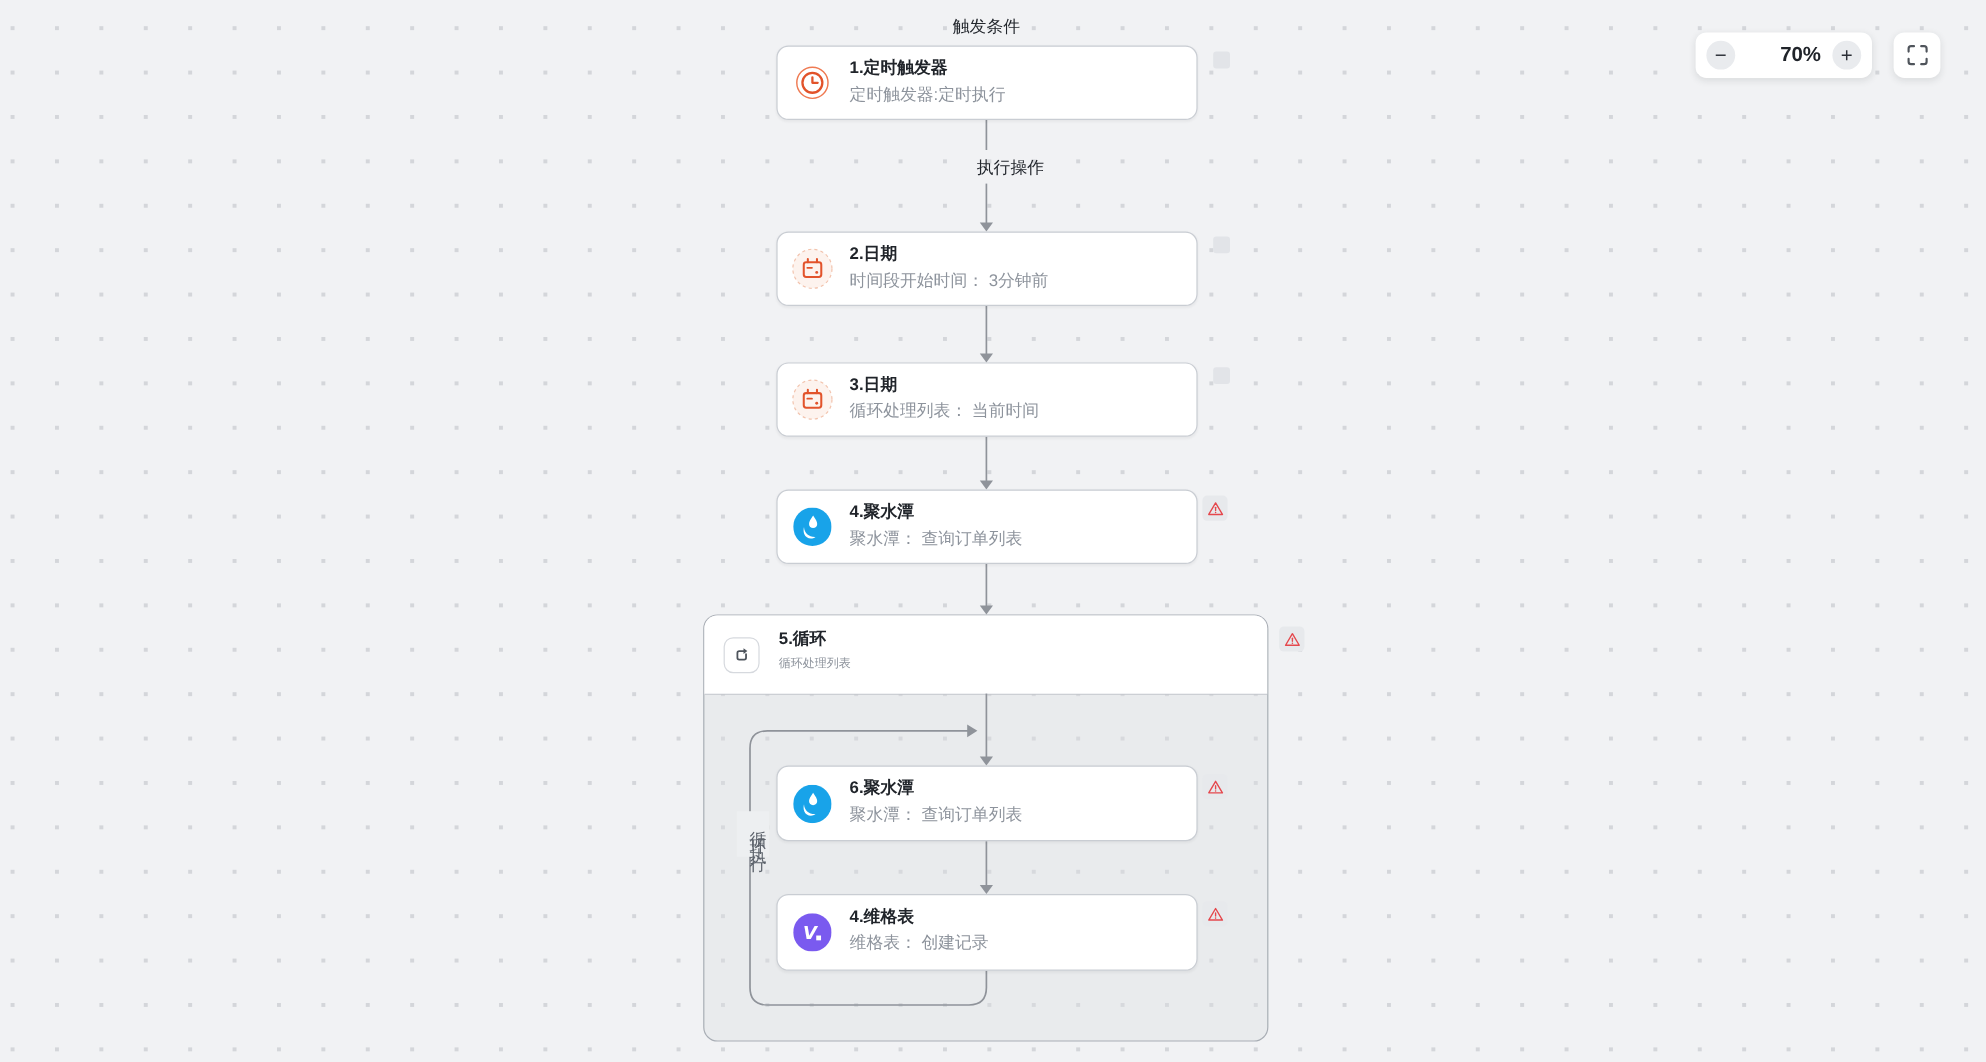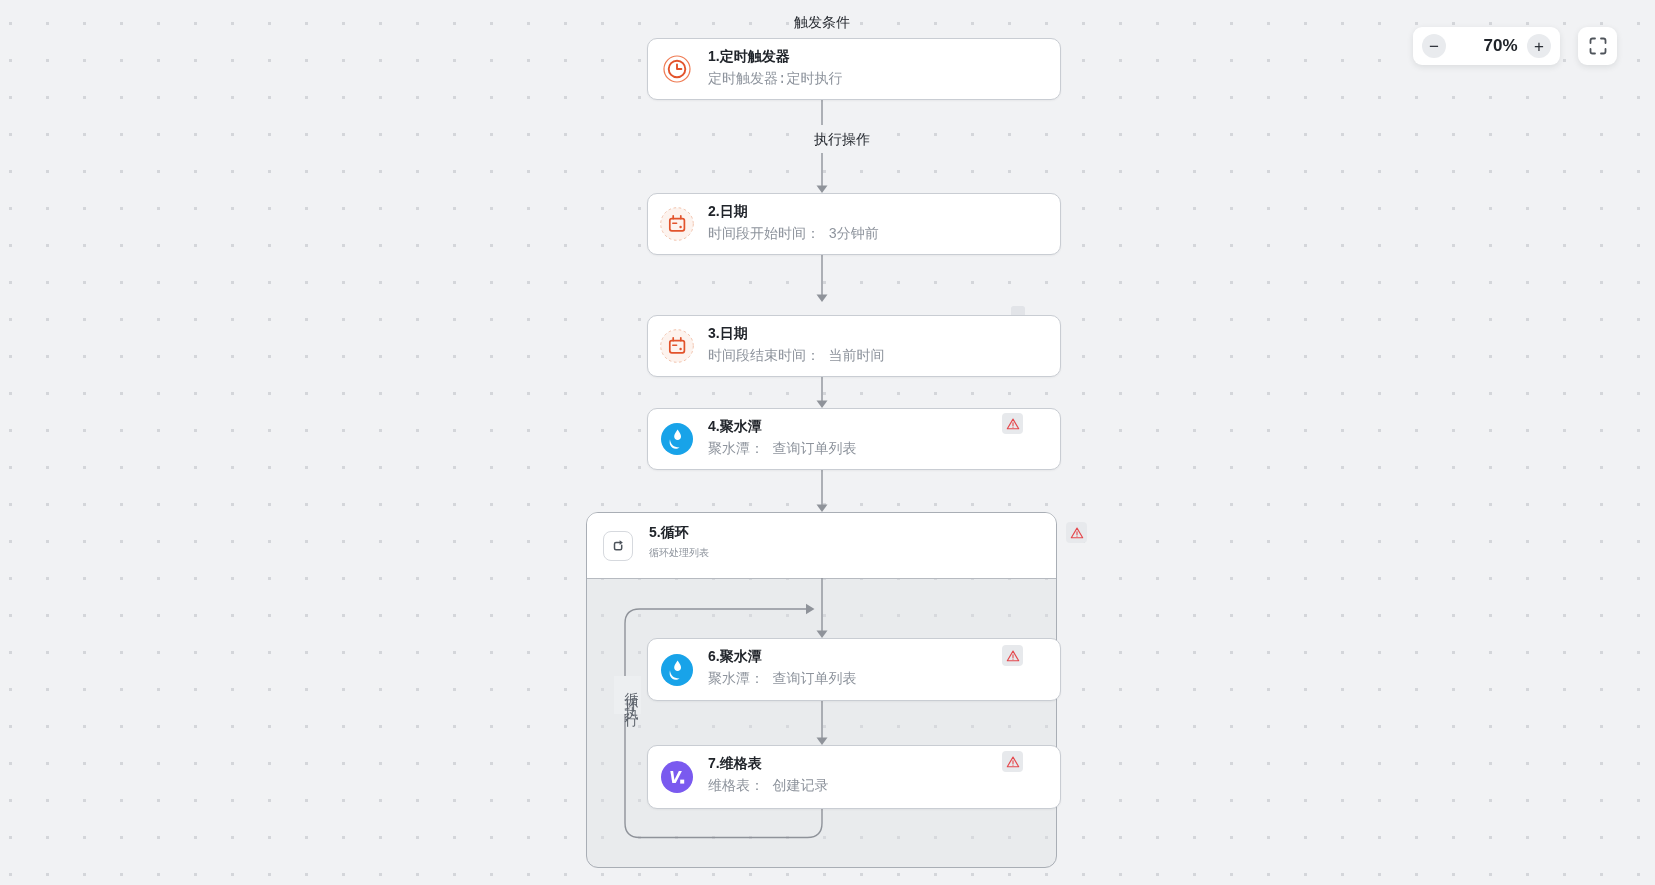--- a/index.html
+++ b/index.html
@@ -12,27 +12,27 @@
     position:absolute;inset:0;
     background-image:radial-gradient(circle 2px at 2.5px 2.5px,#d4d6da 99%,transparent 100%);
     background-size:37px 37px;
     background-position:8px 21px;
   }
   .section-label{
     position:absolute;transform:translateX(-50%);
     font-size:14px;color:#23272d;white-space:nowrap;z-index:4;
   }
   .node{
-    position:absolute;width:414px;height:62px;background:#fff;
+    position:absolute;width:351px;height:62px;background:#fff;
     border:1px solid #c9cdd3;border-radius:10px;box-sizing:border-box;
     box-shadow:0 1px 2px rgba(31,35,41,.05);z-index:3;cursor:pointer;
   }
   .node .icon-slot{position:absolute;left:11px;top:50%;transform:translateY(-50%);width:36px;height:36px;display:flex;align-items:center;justify-content:center;}
   .node .n-title{position:absolute;left:60px;top:9px;font-size:14px;font-weight:700;color:#20242a;white-space:nowrap;}
-  .node .n-sub{position:absolute;left:60px;top:31px;font-size:14px;color:#8d939c;white-space:nowrap;font-family:Liberation Mono, monospace;}
+  .node .n-sub{position:absolute;left:60px;top:31px;font-size:14px;color:#8d939c;white-space:nowrap;}
   .loop-container{
     position:absolute;left:586px;top:512px;width:471px;height:356px;
     border:1.4px solid #a9aeb5;border-radius:12px;box-sizing:border-box;
     background:rgba(220,223,227,.38);z-index:1;
   }
   .loop-header{
     position:absolute;left:0;top:0;right:0;height:66px;background:#fff;
     border-radius:10.5px 10.5px 0 0;border-bottom:1.4px solid #b6bac0;box-sizing:border-box;cursor:pointer;
   }
   .loop-header .icon-btn{
@@ -123,32 +123,32 @@
       <path d="M14.2 9.8 V12.6 M21.8 9.8 V12.6" stroke="#e2532b" stroke-width="1.7" stroke-linecap="round"></path>
       <path d="M13.8 17.2 H17.6" stroke="#e2532b" stroke-width="1.6" stroke-linecap="round"></path>
       <circle cx="21.6" cy="21" r="1.2" fill="#e2532b"></circle>
     </svg>
   </span>
   <div class="n-title">2.日期</div>
   <div class="n-sub">时间段开始时间： 3分钟前</div>
 </div>
 <div class="ghost-square" style="left:1011px;top:197px;"></div>
 
-<div class="node" style="left:647px;top:315px;">
+<div class="node" style="left:647px;top:302px;">
   <span class="icon-slot">
     <svg width="36" height="36" viewBox="0 0 36 36" fill="none">
       <circle cx="18" cy="18" r="16.3" fill="#fdf3ee" stroke="#f2c3ad" stroke-width="1" stroke-dasharray="2.6 2.6"></circle>
       <rect x="10.8" y="12.6" width="14.6" height="12.2" rx="2" stroke="#e2532b" stroke-width="1.7"></rect>
       <path d="M14.2 9.8 V12.6 M21.8 9.8 V12.6" stroke="#e2532b" stroke-width="1.7" stroke-linecap="round"></path>
       <path d="M13.8 17.2 H17.6" stroke="#e2532b" stroke-width="1.6" stroke-linecap="round"></path>
       <circle cx="21.6" cy="21" r="1.2" fill="#e2532b"></circle>
     </svg>
   </span>
   <div class="n-title">3.日期</div>
-  <div class="n-sub">时间段结束时间： 当前时间</div>
+  <div class="n-sub">循环处理列表： 当前时间</div>
 </div>
 <div class="ghost-square" style="left:1011px;top:306px;"></div>
 
 <div class="node" style="left:647px;top:408px;">
   <span class="icon-slot">
     <svg width="32" height="32" viewBox="0 0 32 32">
       <circle cx="16" cy="16" r="16" fill="#18a3e9"></circle>
       <path d="M16.6 6.6 C14.4 9.9 13.2 11.7 13.2 13.6 C13.2 15.7 14.7 17 16.6 17 C18.5 17 20 15.7 20 13.6 C20 11.7 18.8 9.9 16.6 6.6 Z" fill="#fff"></path>
       <path d="M9 16.2 C9.3 21.3 13 24.6 18.6 24.4 C15.3 27 10.6 25.7 9.2 22 C8.5 20.2 8.5 18 9 16.2 Z" fill="#fff"></path>
     </svg>
@@ -206,21 +206,21 @@
 </div>
 
 <div class="node" style="left:647px;top:745px;height:64px;">
   <span class="icon-slot">
     <svg width="32" height="32" viewBox="0 0 32 32">
       <circle cx="16" cy="16" r="16" fill="#7a5aef"></circle>
       <text x="14" y="21.5" text-anchor="middle" font-family="'DejaVu Sans',sans-serif" font-size="15" font-weight="bold" fill="#fff" font-style="italic">V</text>
       <rect x="19.2" y="18.6" width="4" height="4" fill="#fff"></rect>
     </svg>
   </span>
-  <div class="n-title">7.维格表</div>
+  <div class="n-title">4.维格表</div>
   <div class="n-sub">维格表： 创建记录</div>
 </div>
 <div class="warn-badge" style="left:1002px;top:751px;">
   <svg width="14" height="14" viewBox="0 0 14 14" fill="none">
     <path d="M7 2.1 L12.7 11.7 H1.3 Z" stroke="#e5484d" stroke-width="1.15" stroke-linejoin="round"></path>
     <path d="M7 5.8 V8.4" stroke="#e5484d" stroke-width="1.15" stroke-linecap="round"></path>
     <circle cx="7" cy="10.1" r="0.65" fill="#e5484d"></circle>
   </svg>
 </div>
 

